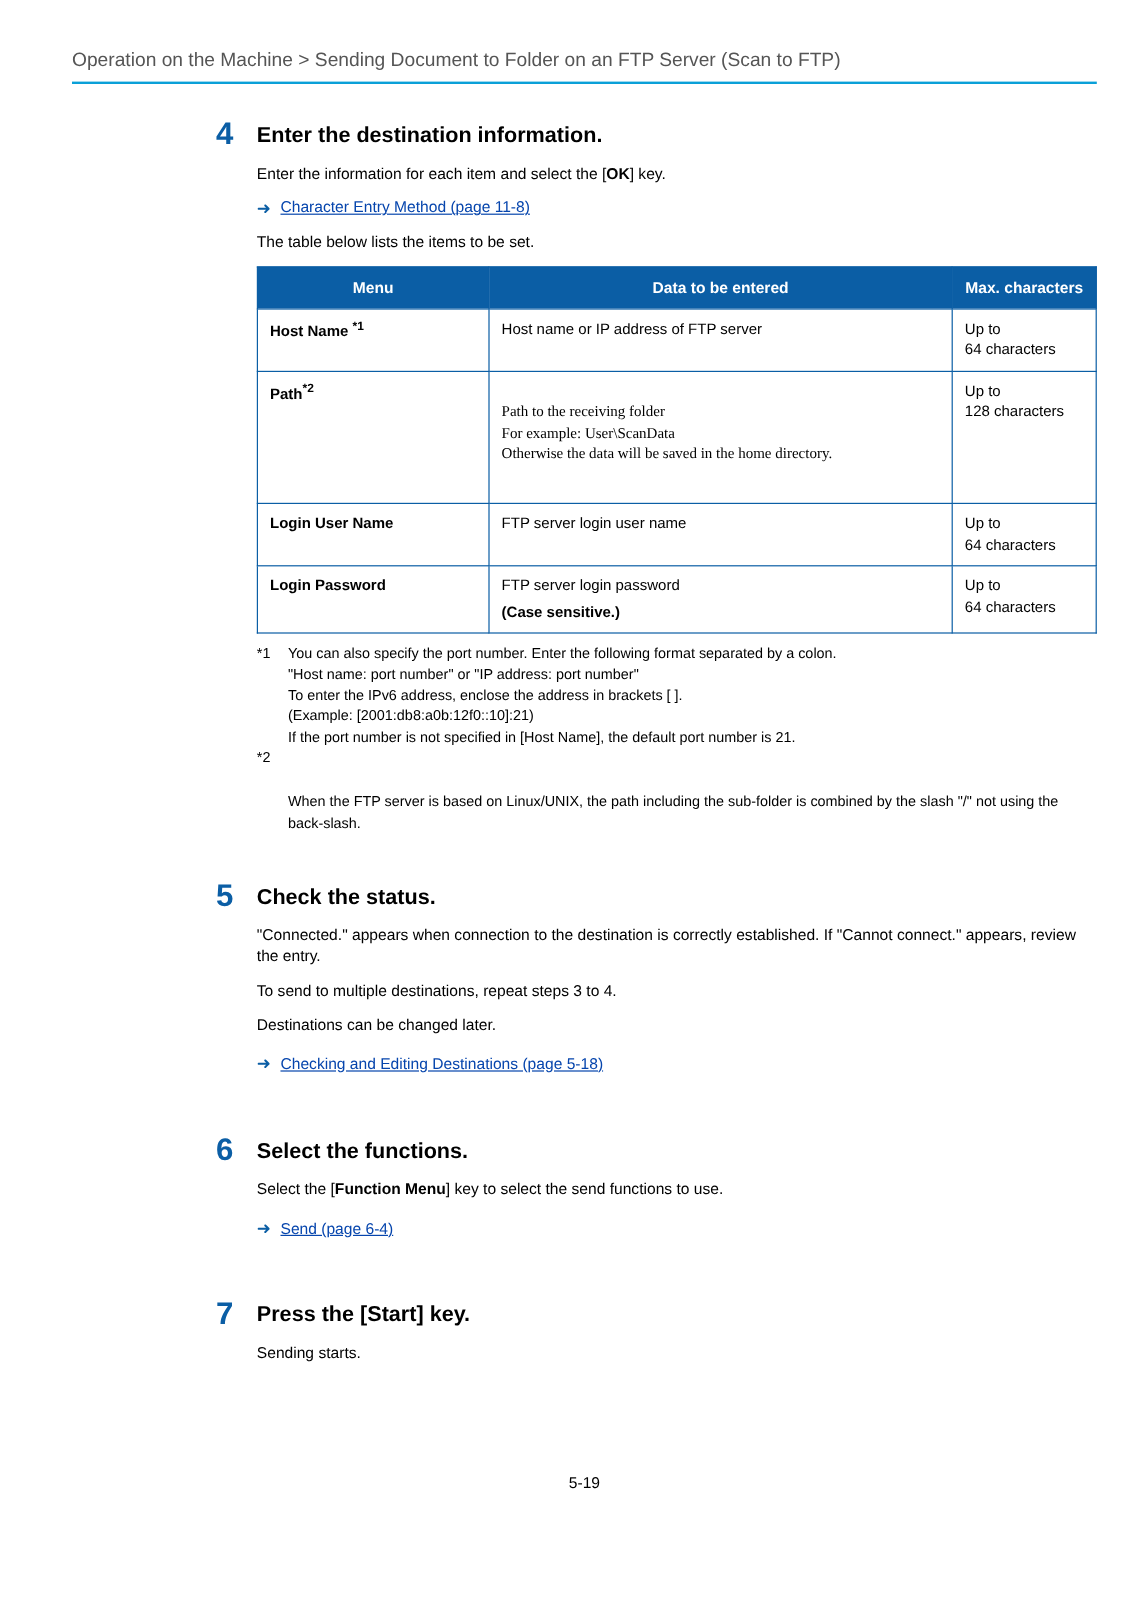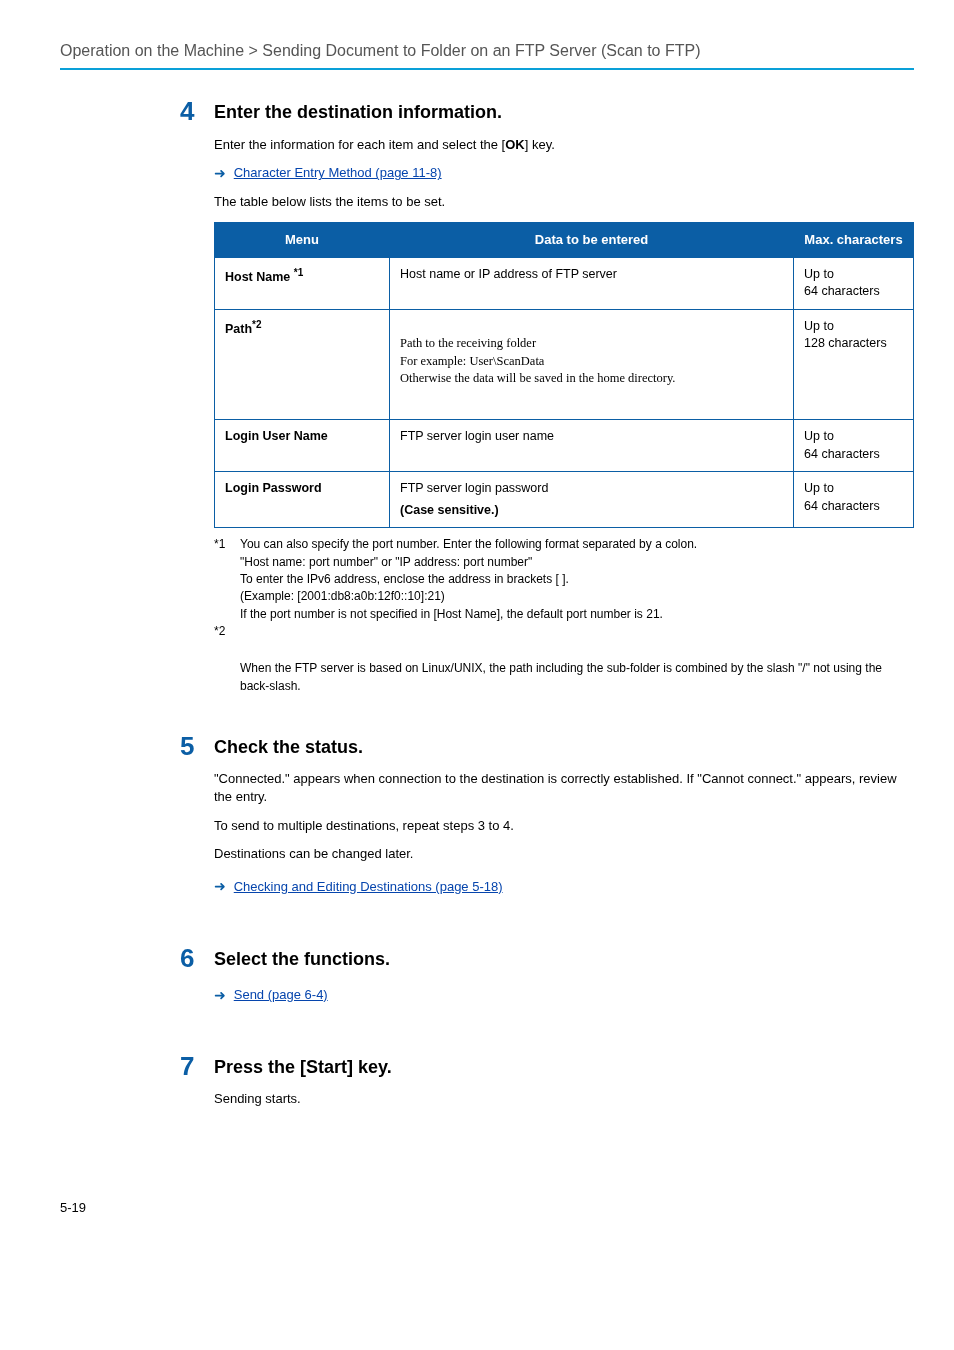--- a/index.html
+++ b/index.html
@@ -85,36 +85,37 @@
     vertical-align: middle;
   }
   table.data-table td {
     border: 1px solid #0b5ea5;
     padding: 8px 10px;
     font-size: 12.5px;
     vertical-align: top;
   }
   table.data-table td.item-col {
     font-weight: bold;
-    width: 175px;
+    width: 193px;
   }
   table.data-table td.max-col {
     width: 120px;
   }
   .sup { font-size: 10px; vertical-align: super; font-weight: bold; }
   .footnotes {
     font-size: 12px;
     color: #000;
     line-height: 1.45;
     margin-bottom: 30px;
   }
   .footnote-row { display: flex; gap: 8px; }
   .footnote-num { width: 18px; flex-shrink: 0; }
   .footnote-text { flex: 1; }
   .page-number {
+    text-align: center;
     font-size: 13px;
     margin-top: 80px;
   }
   .bold-inline { font-weight: bold; }
   .subline { display: block; }
   .spacer-30 { height: 30px; }
   .mb6 { margin-bottom: 6px; font-family: Liberation Serif, serif; }
 </style>
 </head>
 <body>
@@ -210,20 +211,23 @@
       </div>
     </div>
   </div>
 
   <div class="spacer-30"></div>
 
   <div class="step">
     <div class="step-num">6</div>
     <div class="step-body">
       <div class="step-title">Select the functions.</div>
+      <div class="step-text">
+        <span>Select the [</span><span class="bold-inline">Function Menu</span><span>] key to select the send functions to use.</span>
+      </div>
       <div class="link-row" style="margin-top:14px;">
         <span class="link-arrow">➜</span>
         <span class="link-text">Send (page 6-4)</span>
       </div>
     </div>
   </div>
 
   <div class="spacer-30"></div>
 
   <div class="step">

